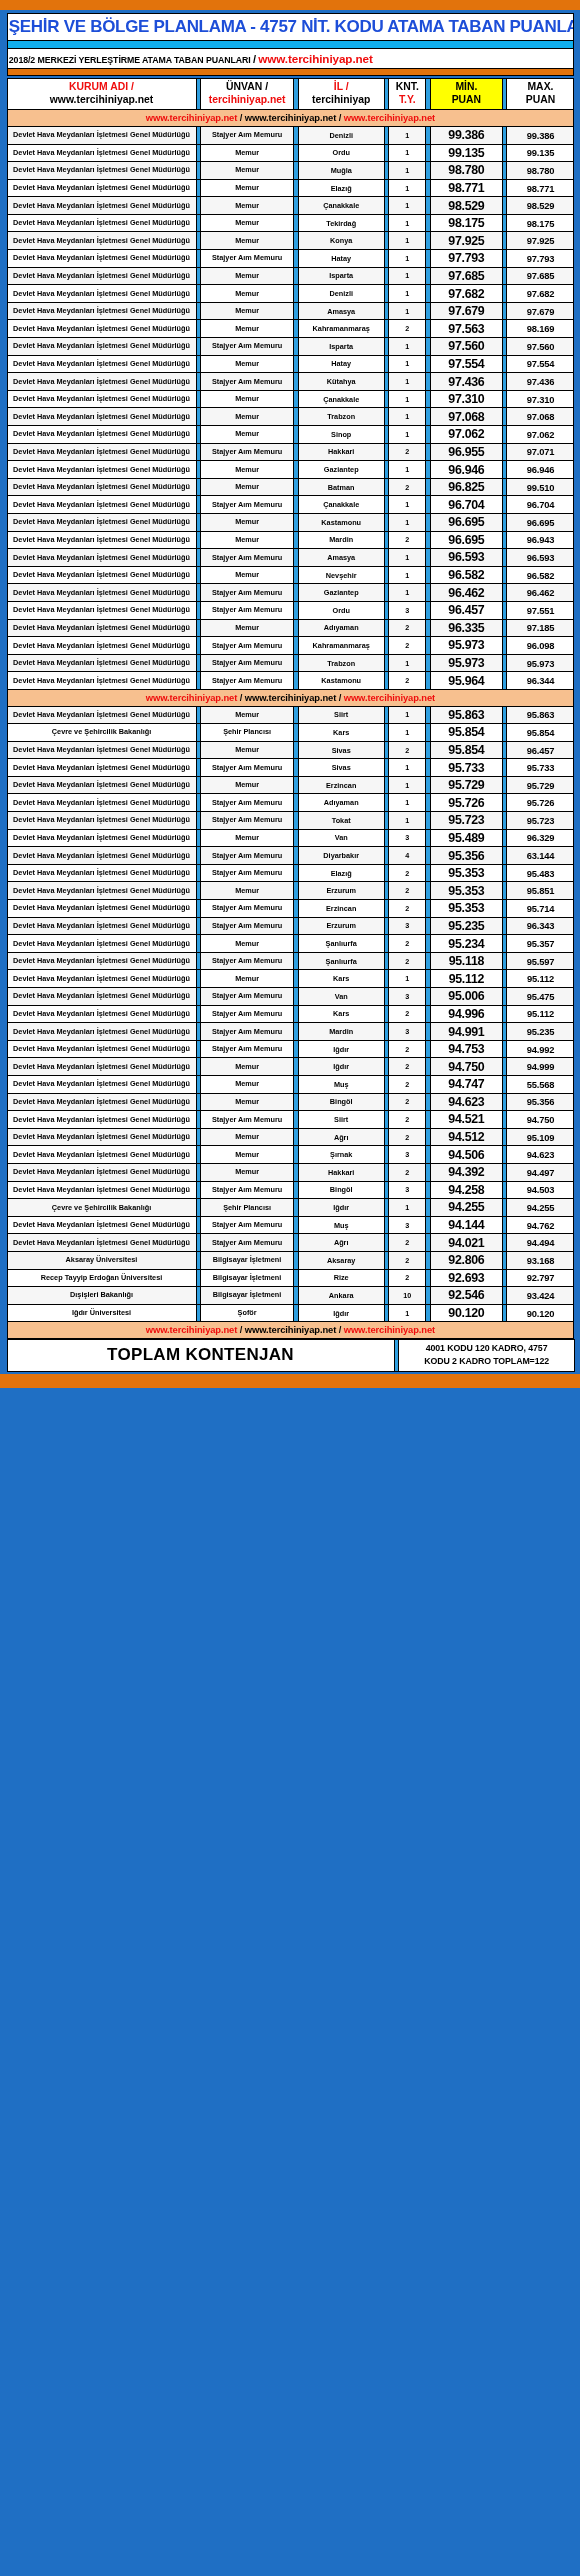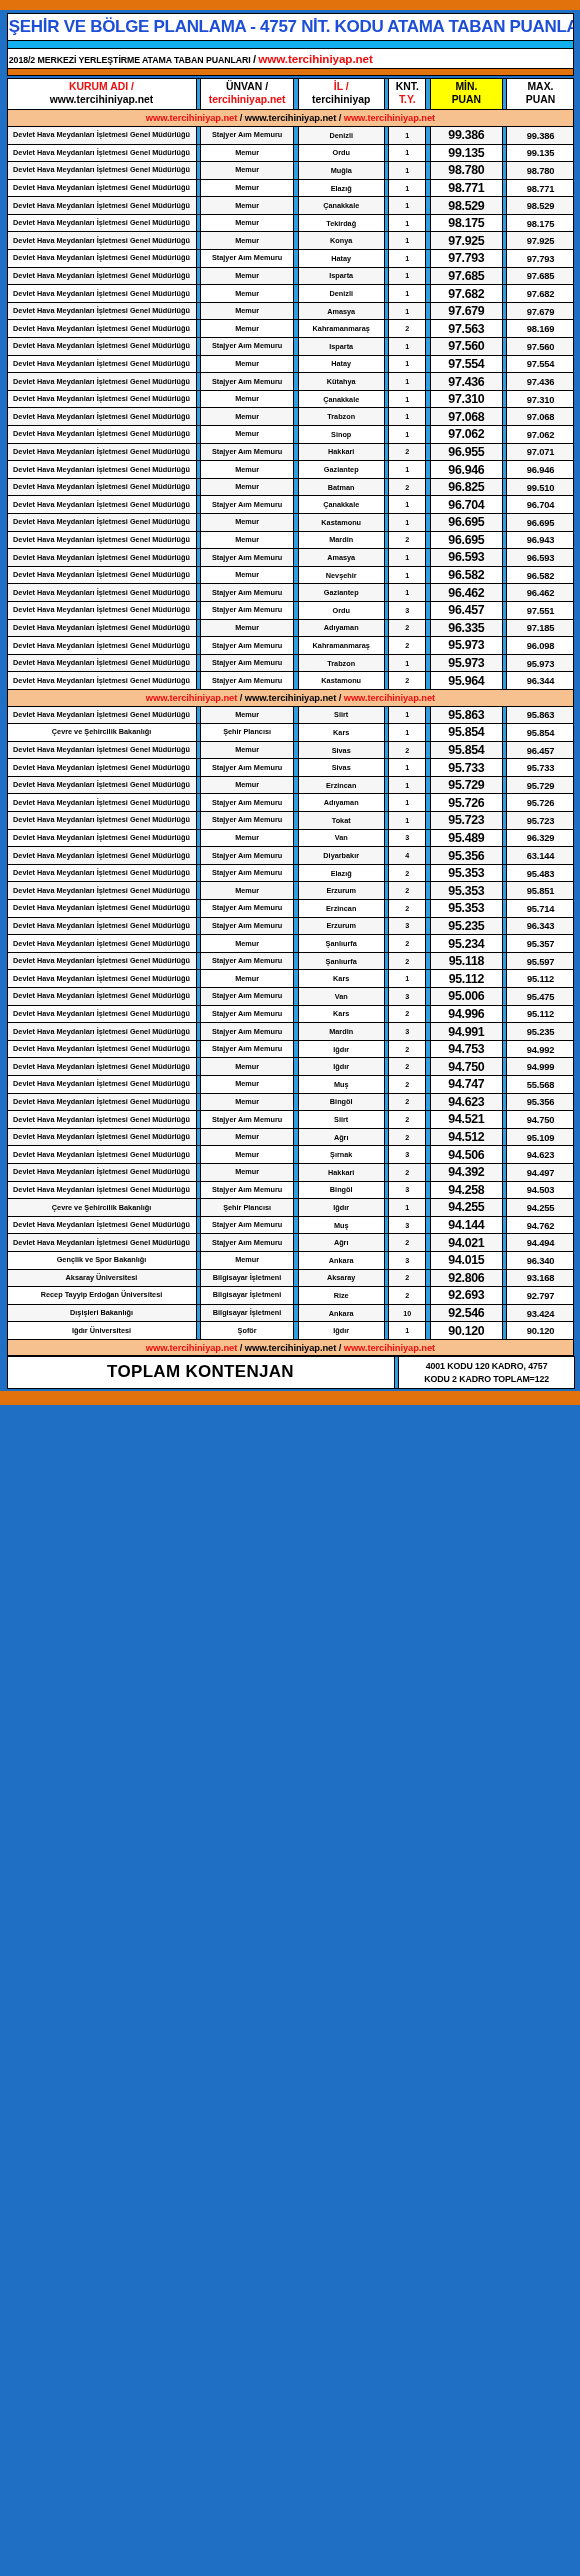--- a/index.html
+++ b/index.html
@@ -1078,33 +1078,20 @@
             <td class="unvan">Stajyer Aım Memuru</td>
             <td class="csep"></td>
             <td class="il">Ağrı</td>
             <td class="csep"></td>
             <td class="knt">2</td>
             <td class="csep"></td>
             <td class="minp">94.021</td>
             <td class="csep"></td>
             <td class="maxp">94.494</td>
           </tr>
-          <tr class="drow plain">
-            <td class="kurum">Gençlik ve Spor Bakanlığı</td>
-            <td class="csep"></td>
-            <td class="unvan">Memur</td>
-            <td class="csep"></td>
-            <td class="il">Ankara</td>
-            <td class="csep"></td>
-            <td class="knt">3</td>
-            <td class="csep"></td>
-            <td class="minp">94.015</td>
-            <td class="csep"></td>
-            <td class="maxp">96.340</td>
-          </tr>
           <tr class="drow alt">
             <td class="kurum">Aksaray Üniversitesi</td>
             <td class="csep"></td>
             <td class="unvan">Bilgisayar İşletmeni</td>
             <td class="csep"></td>
             <td class="il">Aksaray</td>
             <td class="csep"></td>
             <td class="knt">2</td>
             <td class="csep"></td>
             <td class="minp">92.806</td>

